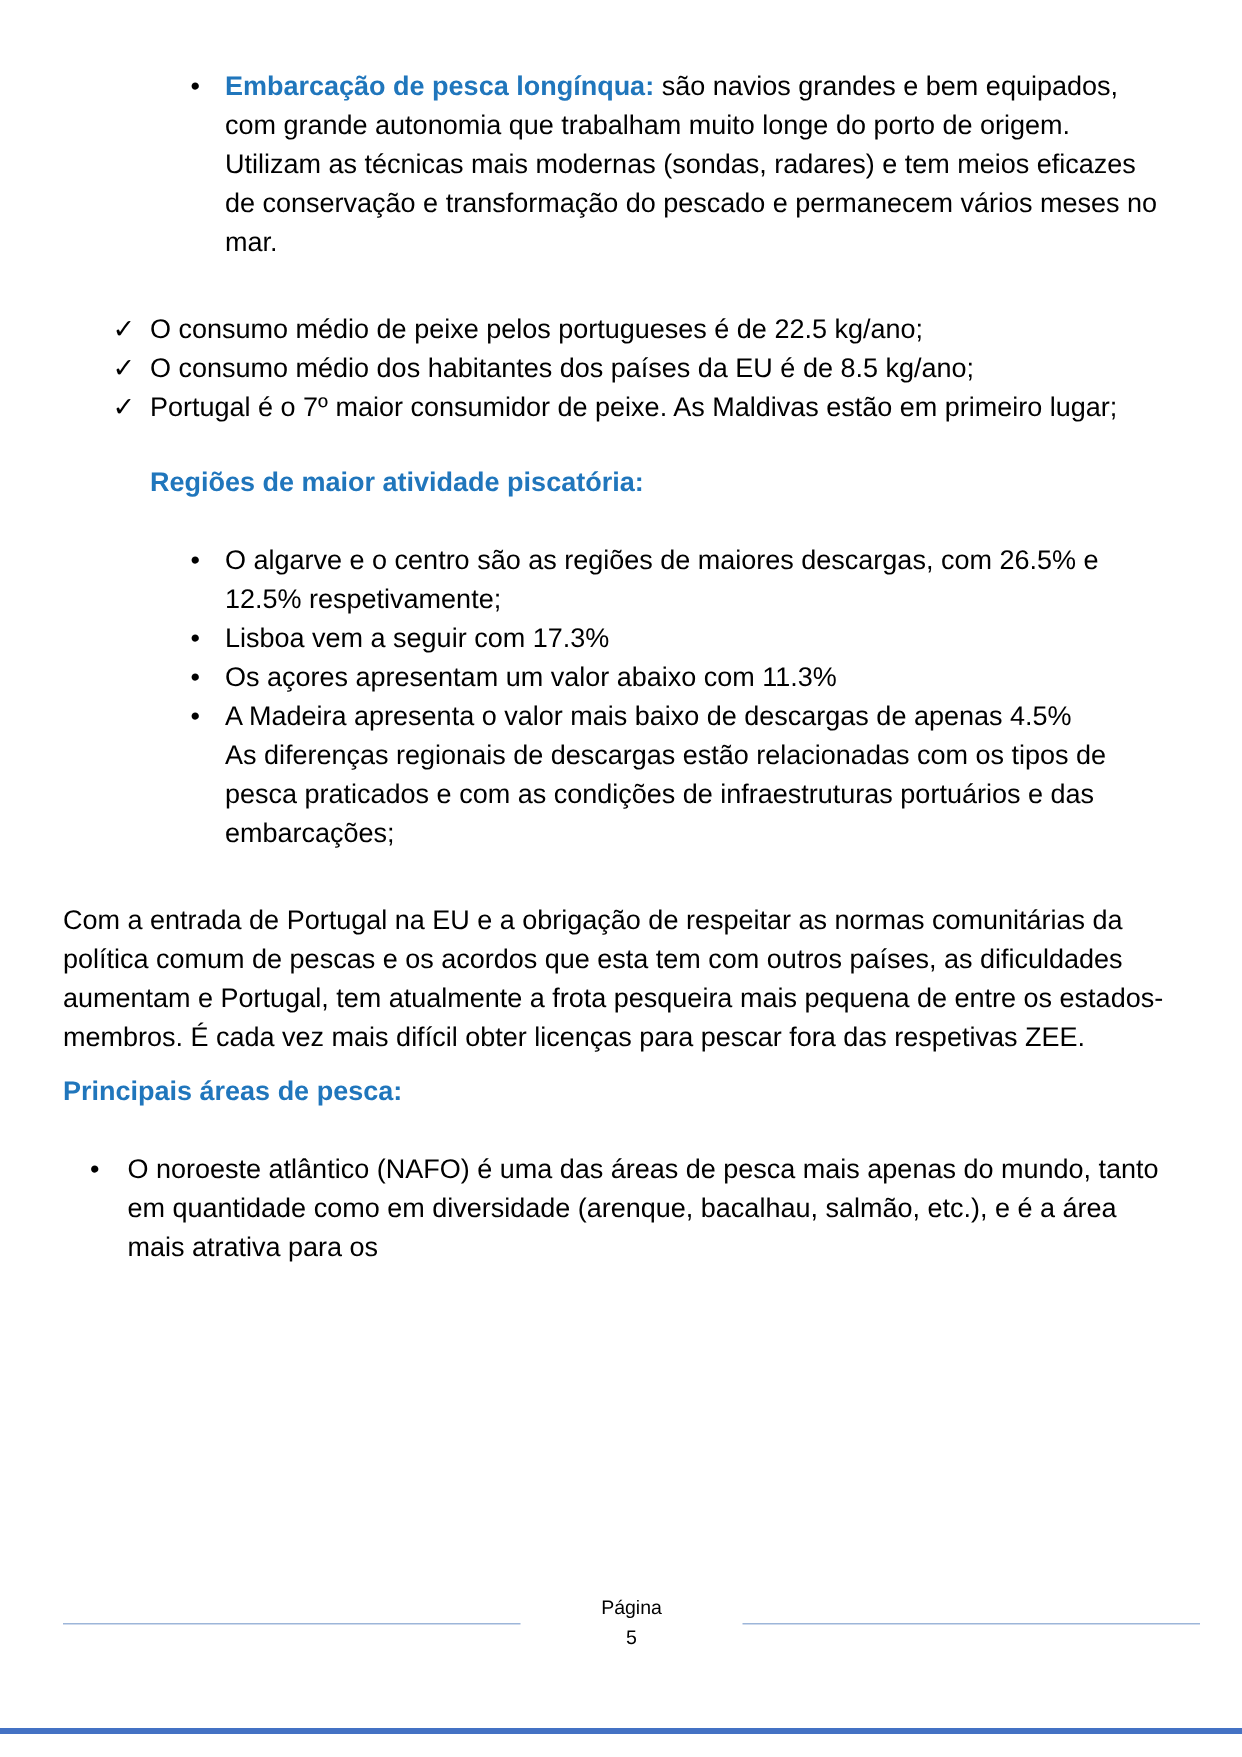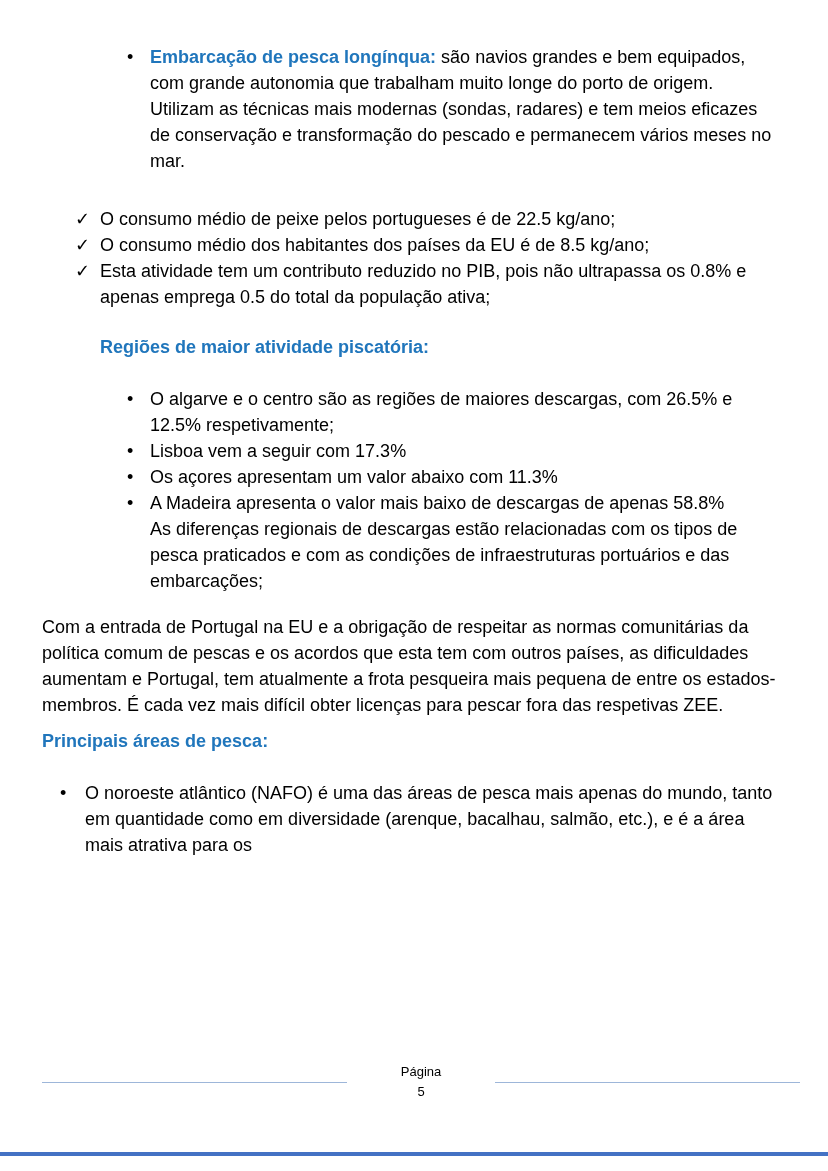--- a/index.html
+++ b/index.html
@@ -21,21 +21,21 @@
   li { display:flex; align-items:flex-start; }
   .li-text { flex:1 1 auto; }
   .marker { flex:0 0 23px; }
   .check-marker { flex:0 0 25px; }
   .term, .heading { font-weight:bold; color:var(--heading, #2076bc); }
 
   .vessel-list { margin-left:85px; }
   .check-list { margin-left:33px; margin-top:32px; }
   .regions-heading { margin-left:58px; margin-top:24px; }
   .regions-list { margin-left:85px; margin-top:26px; }
-  .eu-paragraph { margin-top:20px; }
+  .eu-paragraph { margin-top:32px; }
   .areas-heading { margin-top:10px; }
   .areas-list { margin-left:18px; margin-top:26px; }
   .areas-list .marker { flex:0 0 25px; }
 
   .footer {
     position:absolute; left:42px; right:28px; top:1062px;
     display:flex; align-items:center;gap:24px;
   }
   .rule { flex:1 1 auto; height:0; border-top:1px solid var(--rule, #9db6d9); }
   .footer-center { flex:0 0 100px; text-align:center; font-size:13px; line-height:20px; color:#000; }
@@ -66,21 +66,21 @@
         <span class="check-marker">✓</span>
         <div class="li-text">O consumo médio de peixe pelos portugueses é de 22.5 kg/ano;</div>
       </li>
       <li>
         <span class="check-marker">✓</span>
         <div class="li-text">O consumo médio dos habitantes dos países da EU é de 8.5 kg/ano;</div>
       </li>
       <li>
         <span class="check-marker">✓</span>
         <div class="li-text">
-          <div>Esta atividade tem um contributo reduzido no PIB, pois não ultrapassa os 0.8% e apenas emprega 0.5 do total da população ativa;</div>
+          <div>Portugal é o 7º maior consumidor de peixe. As Maldivas estão em primeiro lugar;</div>
         </div>
       </li>
     </ul>
 
     <div class="heading regions-heading">Regiões de maior atividade piscatória:</div>
 
     <ul class="regions-list">
       <li>
         <span class="marker">•</span>
         <div class="li-text">O algarve e o centro são as regiões de maiores descargas, com 26.5% e 12.5% respetivamente;</div>
@@ -89,21 +89,21 @@
         <span class="marker">•</span>
         <div class="li-text">Lisboa vem a seguir com 17.3%</div>
       </li>
       <li>
         <span class="marker">•</span>
         <div class="li-text">Os açores apresentam um valor abaixo com 11.3%</div>
       </li>
       <li>
         <span class="marker">•</span>
         <div class="li-text">
-          <div>A Madeira apresenta o valor mais baixo de descargas de apenas 58.8%</div>
+          <div>A Madeira apresenta o valor mais baixo de descargas de apenas 4.5%</div>
           <div>As diferenças regionais de descargas estão relacionadas com os tipos de pesca praticados e com as condições de infraestruturas portuários e das embarcações;</div>
         </div>
       </li>
     </ul>
 
     <p class="eu-paragraph">Com a entrada de Portugal na EU e a obrigação de respeitar as normas comunitárias da política comum de pescas e os acordos que esta tem com outros países, as dificuldades aumentam e Portugal, tem atualmente a frota pesqueira mais pequena de entre os estados-membros. É cada vez mais difícil obter licenças para pescar fora das respetivas ZEE.</p>
 
     <div class="heading areas-heading">Principais áreas de pesca:</div>
 
     <ul class="areas-list">

